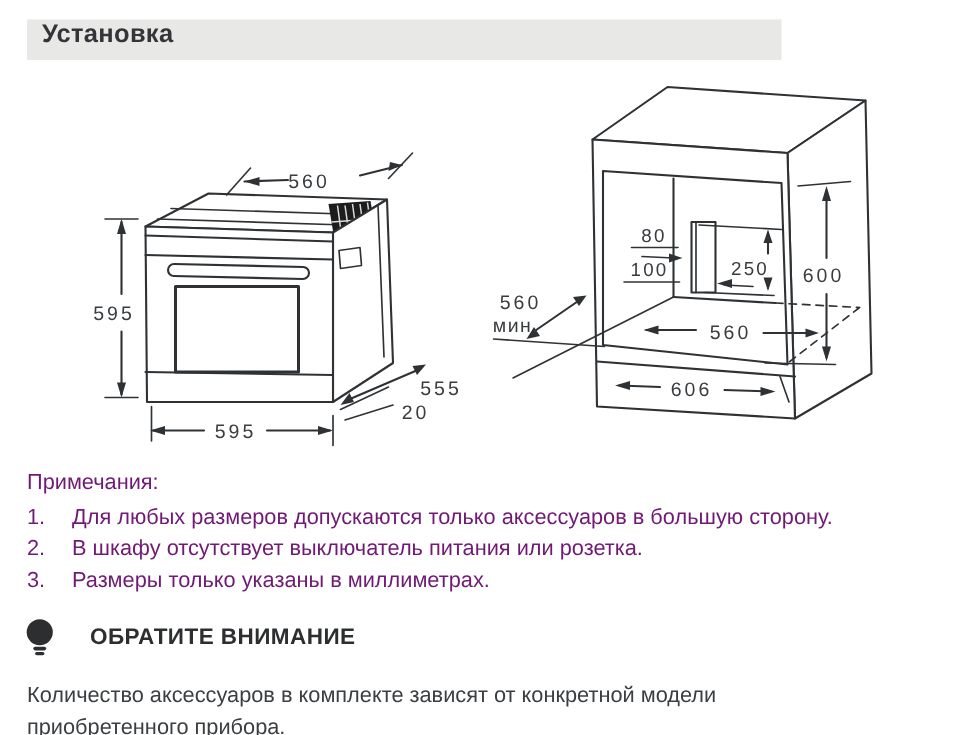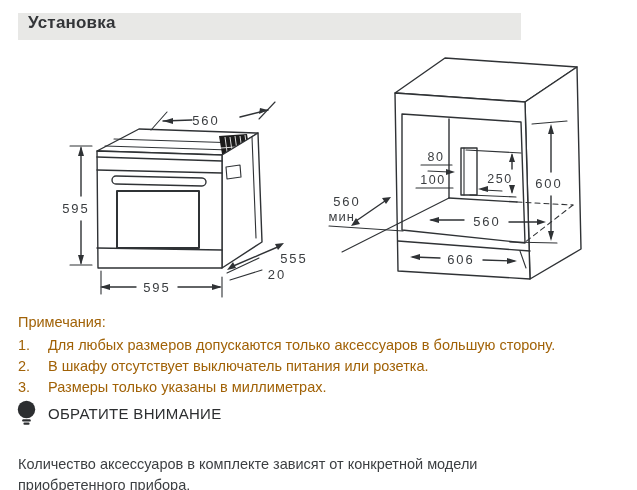--- a/index.html
+++ b/index.html
@@ -17,27 +17,27 @@
   }
   svg.diagrams{position:absolute;left:0;top:0;}
   svg .ln{fill:none;stroke:#2f3235;stroke-width:1.4;stroke-linejoin:round;stroke-linecap:round;}
   svg .thick{stroke-width:2;}
   svg .thin{stroke-width:1.1;}
   svg .dash{stroke-dasharray:5,4;}
   svg .face{fill:#ffffff;}
   svg .ah{fill:#2f3235;stroke:none;}
   svg text.dim{font-family:"Liberation Sans","DejaVu Sans",sans-serif;font-size:13px;fill:#3a3d40;letter-spacing:2px;}
   svg text.dim.small{font-size:12.5px;letter-spacing:1.5px;}
-  .notes{position:absolute;left:18px;top:312px;width:604px;font-size:14.5px;line-height:21px;color:#a16207;}
+  .notes{position:absolute;left:18px;top:312px;width:604px;font-size:14.5px;line-height:21px;color:#701a75;}
   .notes .nh{margin:0 0 2px 0;}
   .note-row{display:flex;}
   .note-num{width:30px;flex:0 0 30px;}
   .attention{position:absolute;left:16px;top:400px;display:flex;align-items:center;}
   .attention .bulb{width:21px;height:26px;margin-right:7px;flex:0 0 auto;}
-  .attention h3{margin:4px;font-size:15px;font-weight:normal;color:#2c2e30;letter-spacing:.3px;}
+  .attention h3{margin:16px;font-size:15px;font-weight:bold;color:#2c2e30;letter-spacing:.3px;}
   .att-body{position:absolute;left:18px;top:439px;width:566px;font-size:14.5px;line-height:21px;color:#3c3f42;}
 </style>
 </head>
 <body>
 
 <div class="header-bar">
   <span>Установка</span>
 </div>
 
 <svg class="diagrams" width="637" height="312" viewBox="0 0 637 312">

